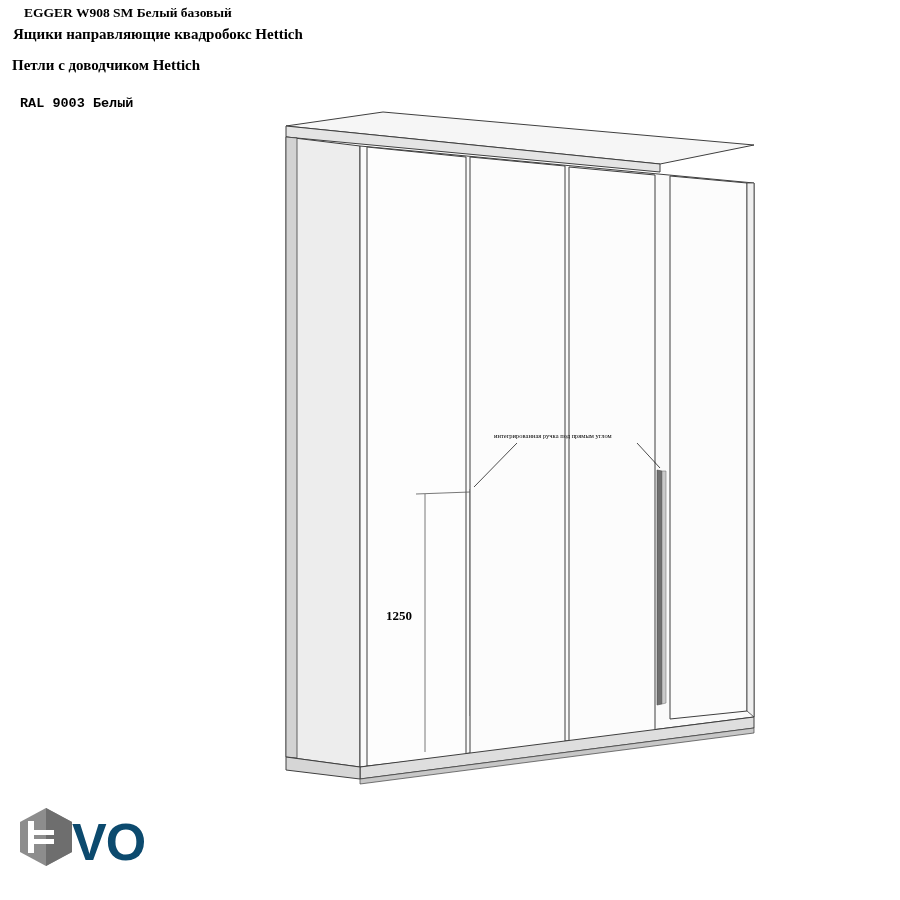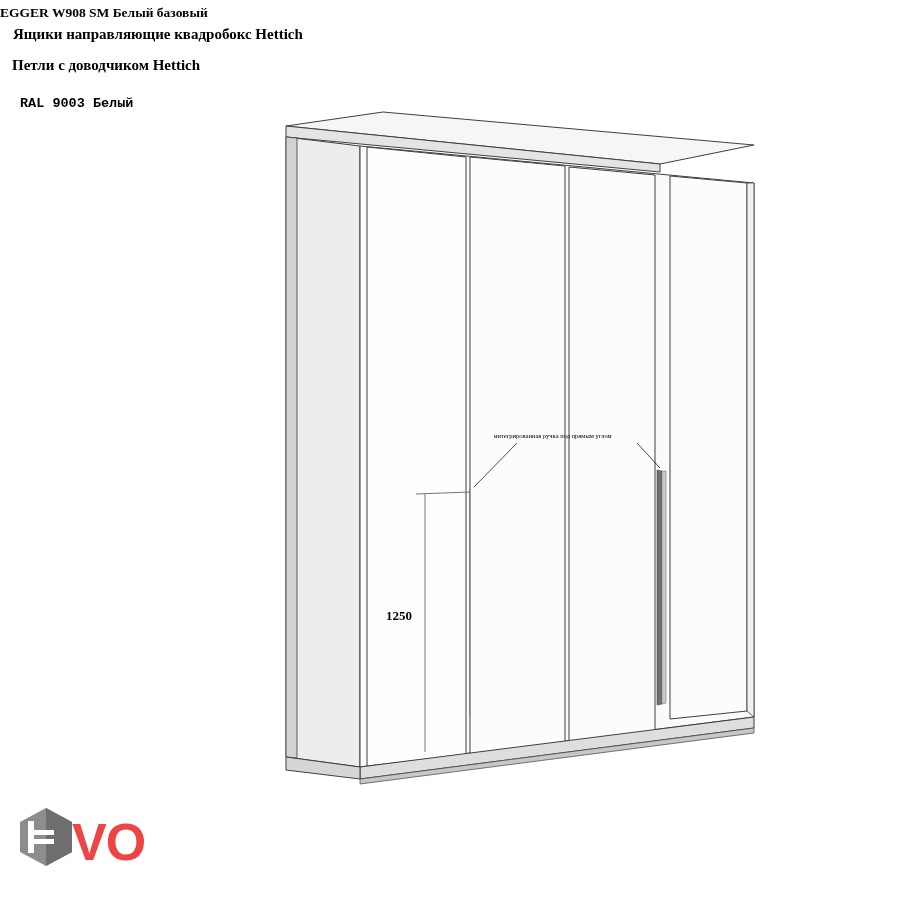--- a/index.html
+++ b/index.html
@@ -24,21 +24,21 @@
     width: 520px;
     padding: 6px 0 0 0;
   }
   .spec-line {
     font-family: "Liberation Serif", serif;
     font-weight: bold;
     color: #000000;
     white-space: nowrap;
     line-height: 1.0;
   }
-  .spec-line.l0 { font-size: 13.5px; margin-bottom: 7px; }
+  .spec-line.l0 { font-size: 13.5px; padding-left: 24px; margin-bottom: 7px; }
   .spec-line.l1 { font-size: 15px;   padding-left: 13px; margin-bottom: 16px; }
   .spec-line.l2 { font-size: 15px;   padding-left: 12px; margin-bottom: 24px; }
   .spec-line.l3 { font-size: 13.5px; padding-left: 8px;  margin-bottom: 8px; }
   .spec-line.l4 { font-size: 13.5px; padding-left: 20px; margin-bottom: 12px; font-family: Liberation Mono, monospace; }
 
   
   #drawing {
     position: absolute;
     left: 0;
     top: 0;
@@ -78,21 +78,21 @@
     height: 74px;
   }
   #logo .logo-text {
     position: absolute;
     left: 54px;
     top: 6px;
     font-family: "Liberation Sans", sans-serif;
     font-weight: bold;
     font-size: 52px;
     letter-spacing: -1px;
-    color: #ef4444;
+    color: #0c4a6e;
   }
 </style>
 </head>
 <body>
 
 <div id="spec-block">
   <div class="spec-line l0">EGGER W908 SM Белый базовый</div>
   <div class="spec-line l1">Ящики направляющие квадробокс Hettich</div>
   <div class="spec-line l2">Петли с доводчиком Hettich</div>
   <div class="spec-line l4">RAL 9003 Белый</div>

